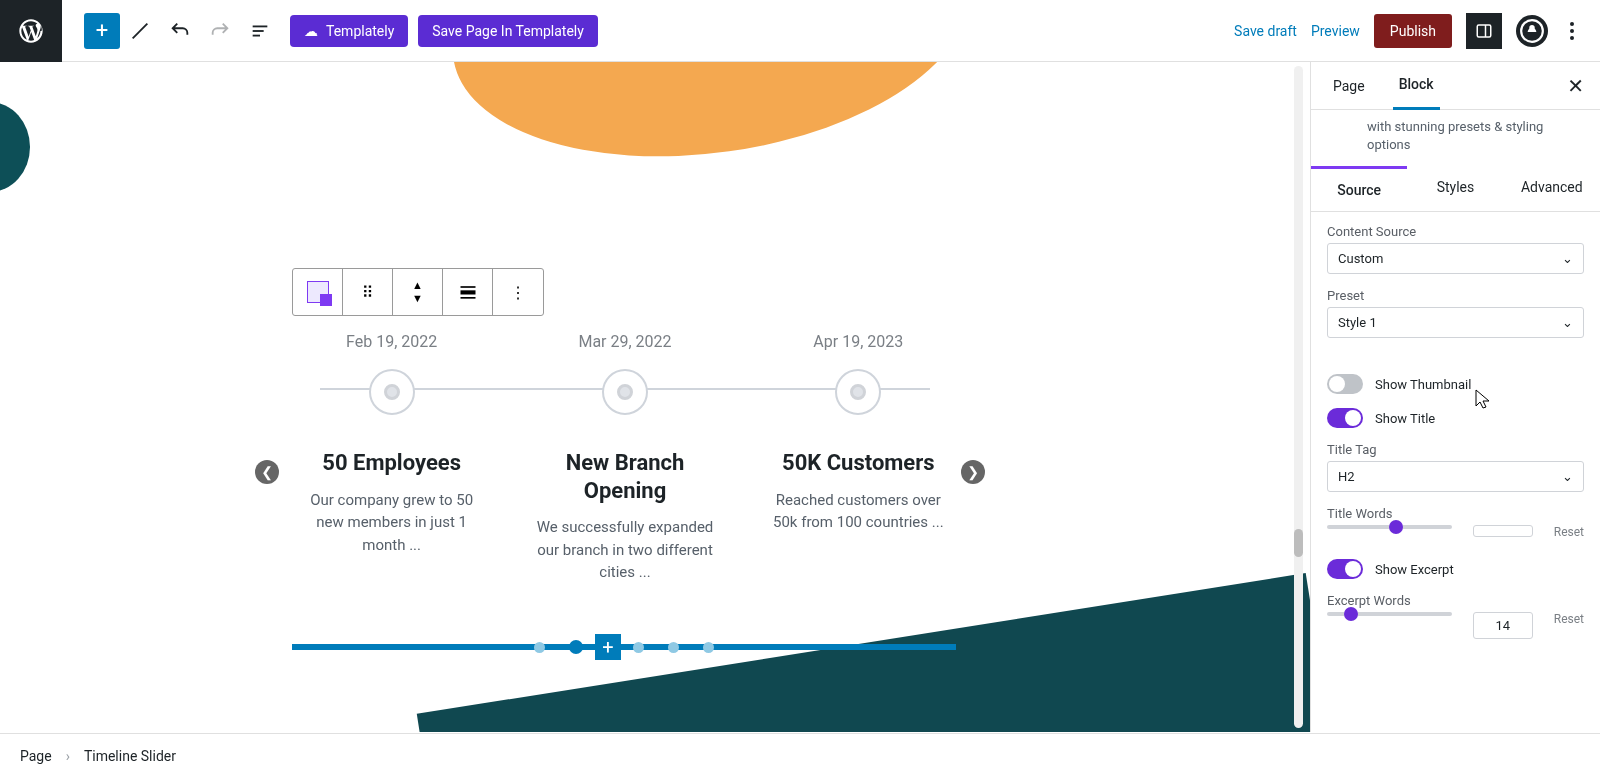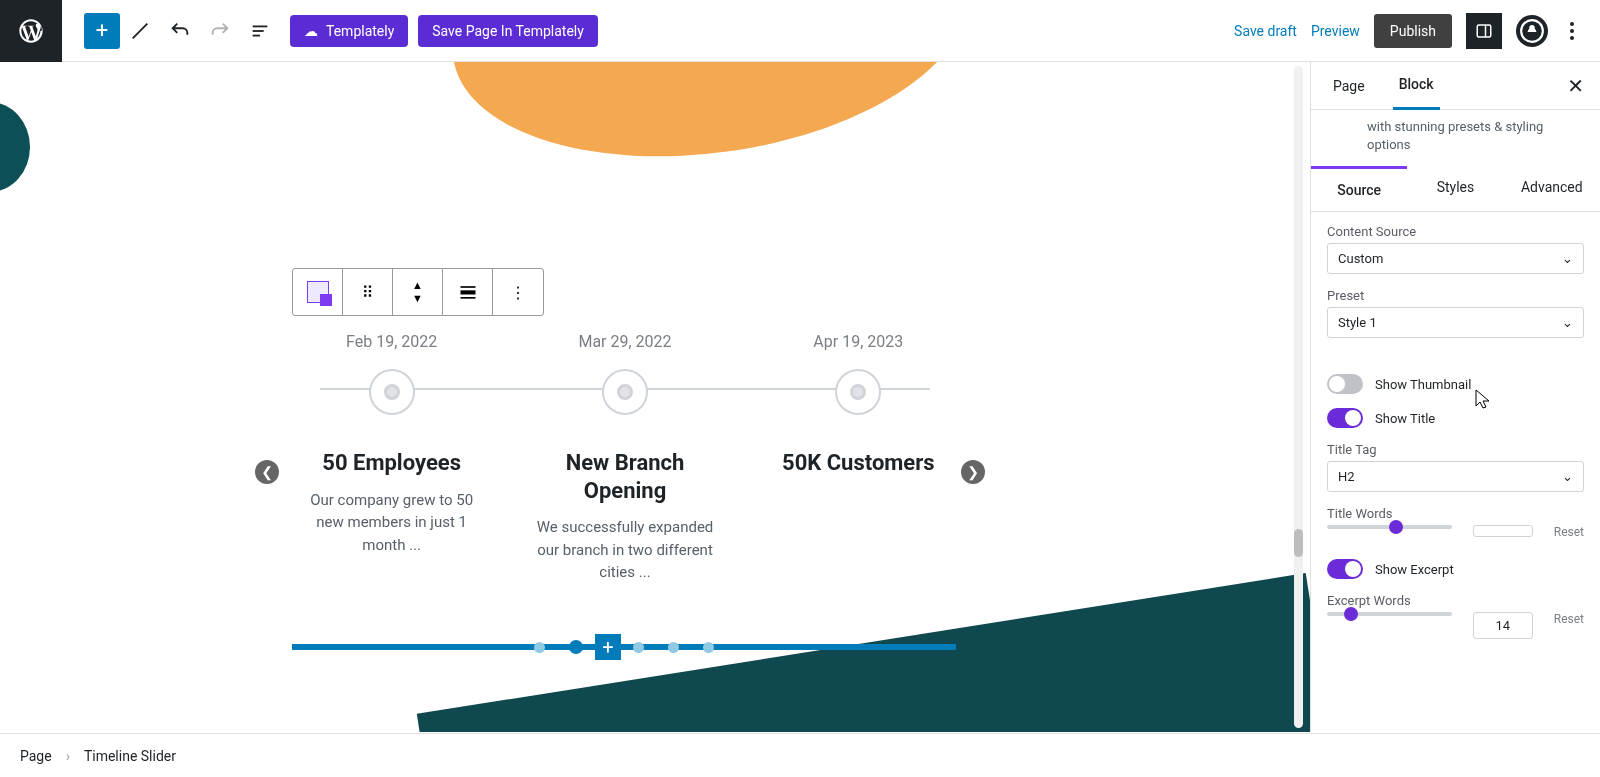--- a/index.html
+++ b/index.html
@@ -9,21 +9,21 @@
 .top-bar { height: 62px; display: flex; align-items: center; background: #fff; border-bottom: 1px solid #e0e0e0; position: relative; }
 .wp-logo { width: 62px; height: 62px; background: #1d2327; display: flex; align-items: center; justify-content: center; color: #fff; }
 .wp-logo svg { width: 28px; height: 28px; fill: #fff; }
 .add-btn { width: 36px; height: 36px; background: #007cba; color: #fff; display: flex; align-items: center; justify-content: center; font-size: 22px; border-radius: 3px; margin-left: 22px; cursor: pointer; }
 .icon-btn { width: 40px; height: 40px; display: flex; align-items: center; justify-content: center; cursor: pointer; color: #1d2327; }
 .icon-btn svg { width: 22px; height: 22px; }
 .templately-btn { background: #5b2cd3; color: #fff; border-radius: 4px; padding: 8px 14px; margin-left: 10px; display: flex; align-items: center; gap: 8px; cursor: pointer; font-size: 14px; }
 .templately-btn.save { background: #5b2cd3; }
 .top-right { margin-left: auto; display: flex; align-items: center; gap: 14px; padding-right: 18px; }
 .top-link { color: #007cba; font-size: 14px; cursor: pointer; }
-.publish-btn { background: #404040; color: #fff; padding: 9px 16px; border-radius: 3px; font-size: 14px; cursor: pointer; }
+.publish-btn { background: #7f1d1d; color: #fff; padding: 9px 16px; border-radius: 3px; font-size: 14px; cursor: pointer; }
 .square-btn { width: 36px; height: 36px; border: 1px solid #1d2327; display: flex; align-items: center; justify-content: center; cursor: pointer; }
 .square-btn.dark { background: #1d2327; color: #fff; }
 .avatar-btn { width: 32px; height: 32px; border-radius: 50%; background: #1d2327; display:flex; align-items:center; justify-content:center; cursor:pointer; position: relative; }
 .kebab { display: flex; flex-direction: column; gap: 3px; cursor: pointer; padding: 8px; }
 .kebab span { width: 4px; height: 4px; border-radius: 50%; background: #1d2327; }
 
 
 .main { display: flex; height: 670px; }
 .canvas { flex: 1; position: relative; overflow: hidden; }
 .canvas-scroll { position: absolute; right: 7px; top: 4px; width: 9px; height: 662px; background: #f0f0f0; border-radius: 5px; }
@@ -203,20 +203,21 @@
             </div>
           <div class="timeline-title">New Branch Opening</div>
           <div class="timeline-desc">We successfully expanded our branch in two different cities ...</div>
         </div>
         <div class="timeline-node-wrap">
           <div class="timeline-date">Apr 19, 2023</div>
           <div class="timeline-dot">
               <div class="timeline-dot-inner"></div>
             </div>
           <div class="timeline-title">50K Customers</div>
+          <div class="timeline-desc">Reached customers over 50k from 100 countries ...</div>
         </div>
       </div>
     </div>
 
     <div class="dots-slider">
       <div class="dots-inner">
         <div class="ds-dot"></div>
         <div class="ds-dot active"></div>
         <div class="ds-add">+</div>
         <div class="ds-dot"></div>

